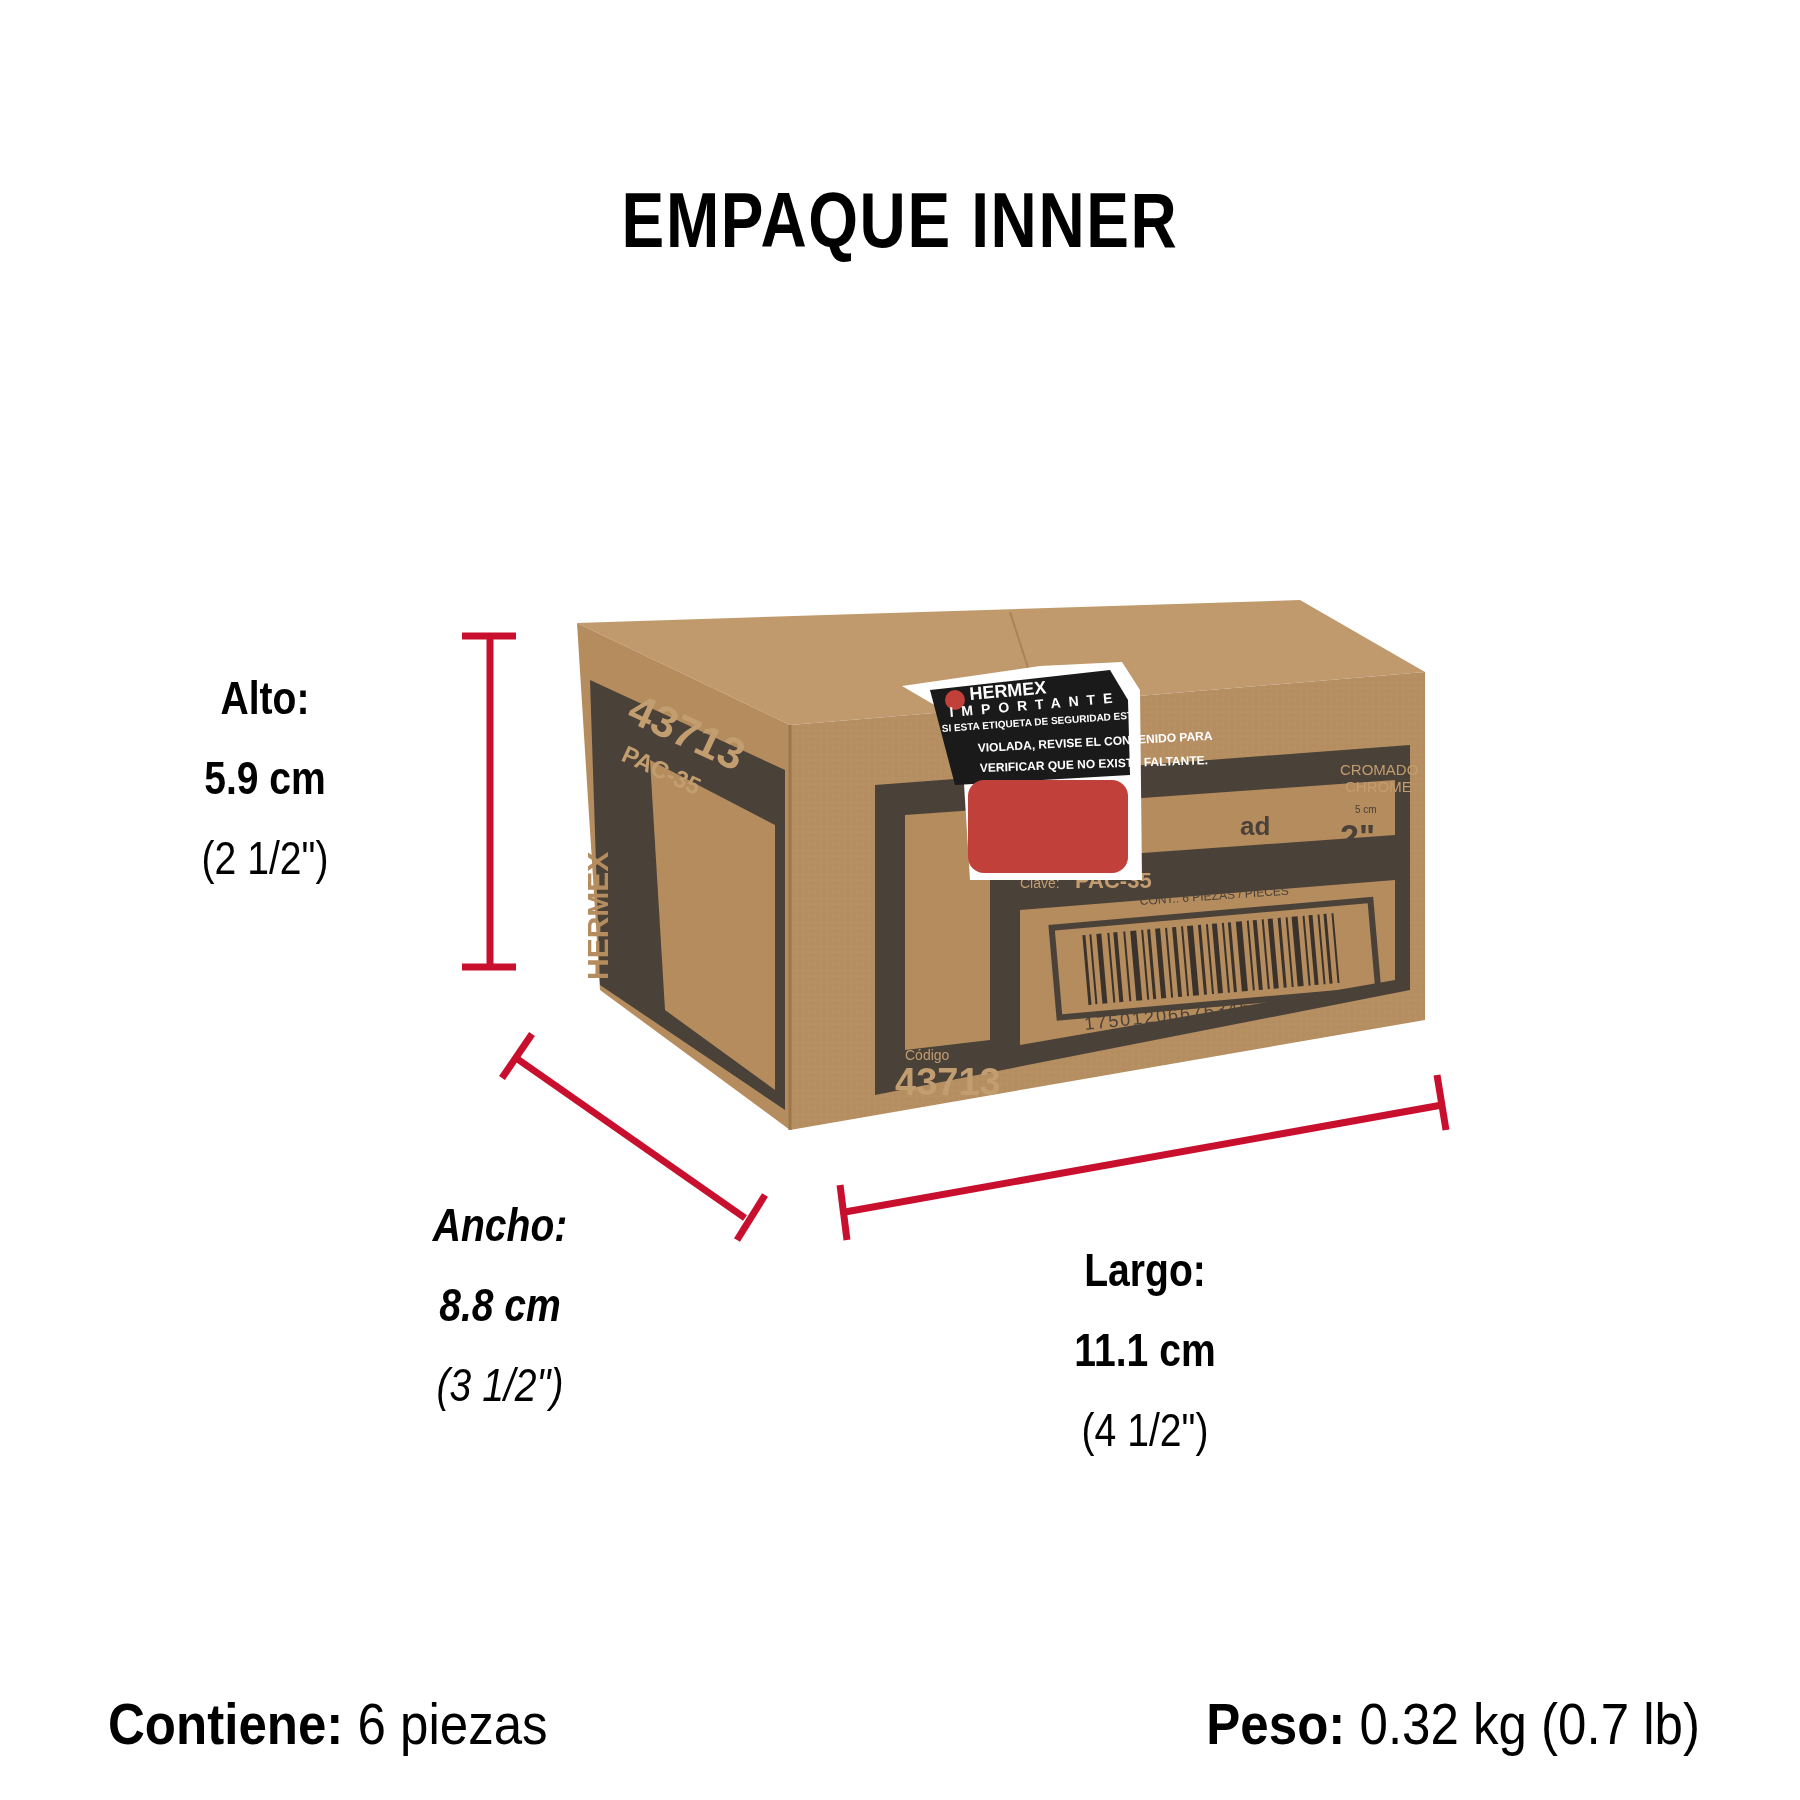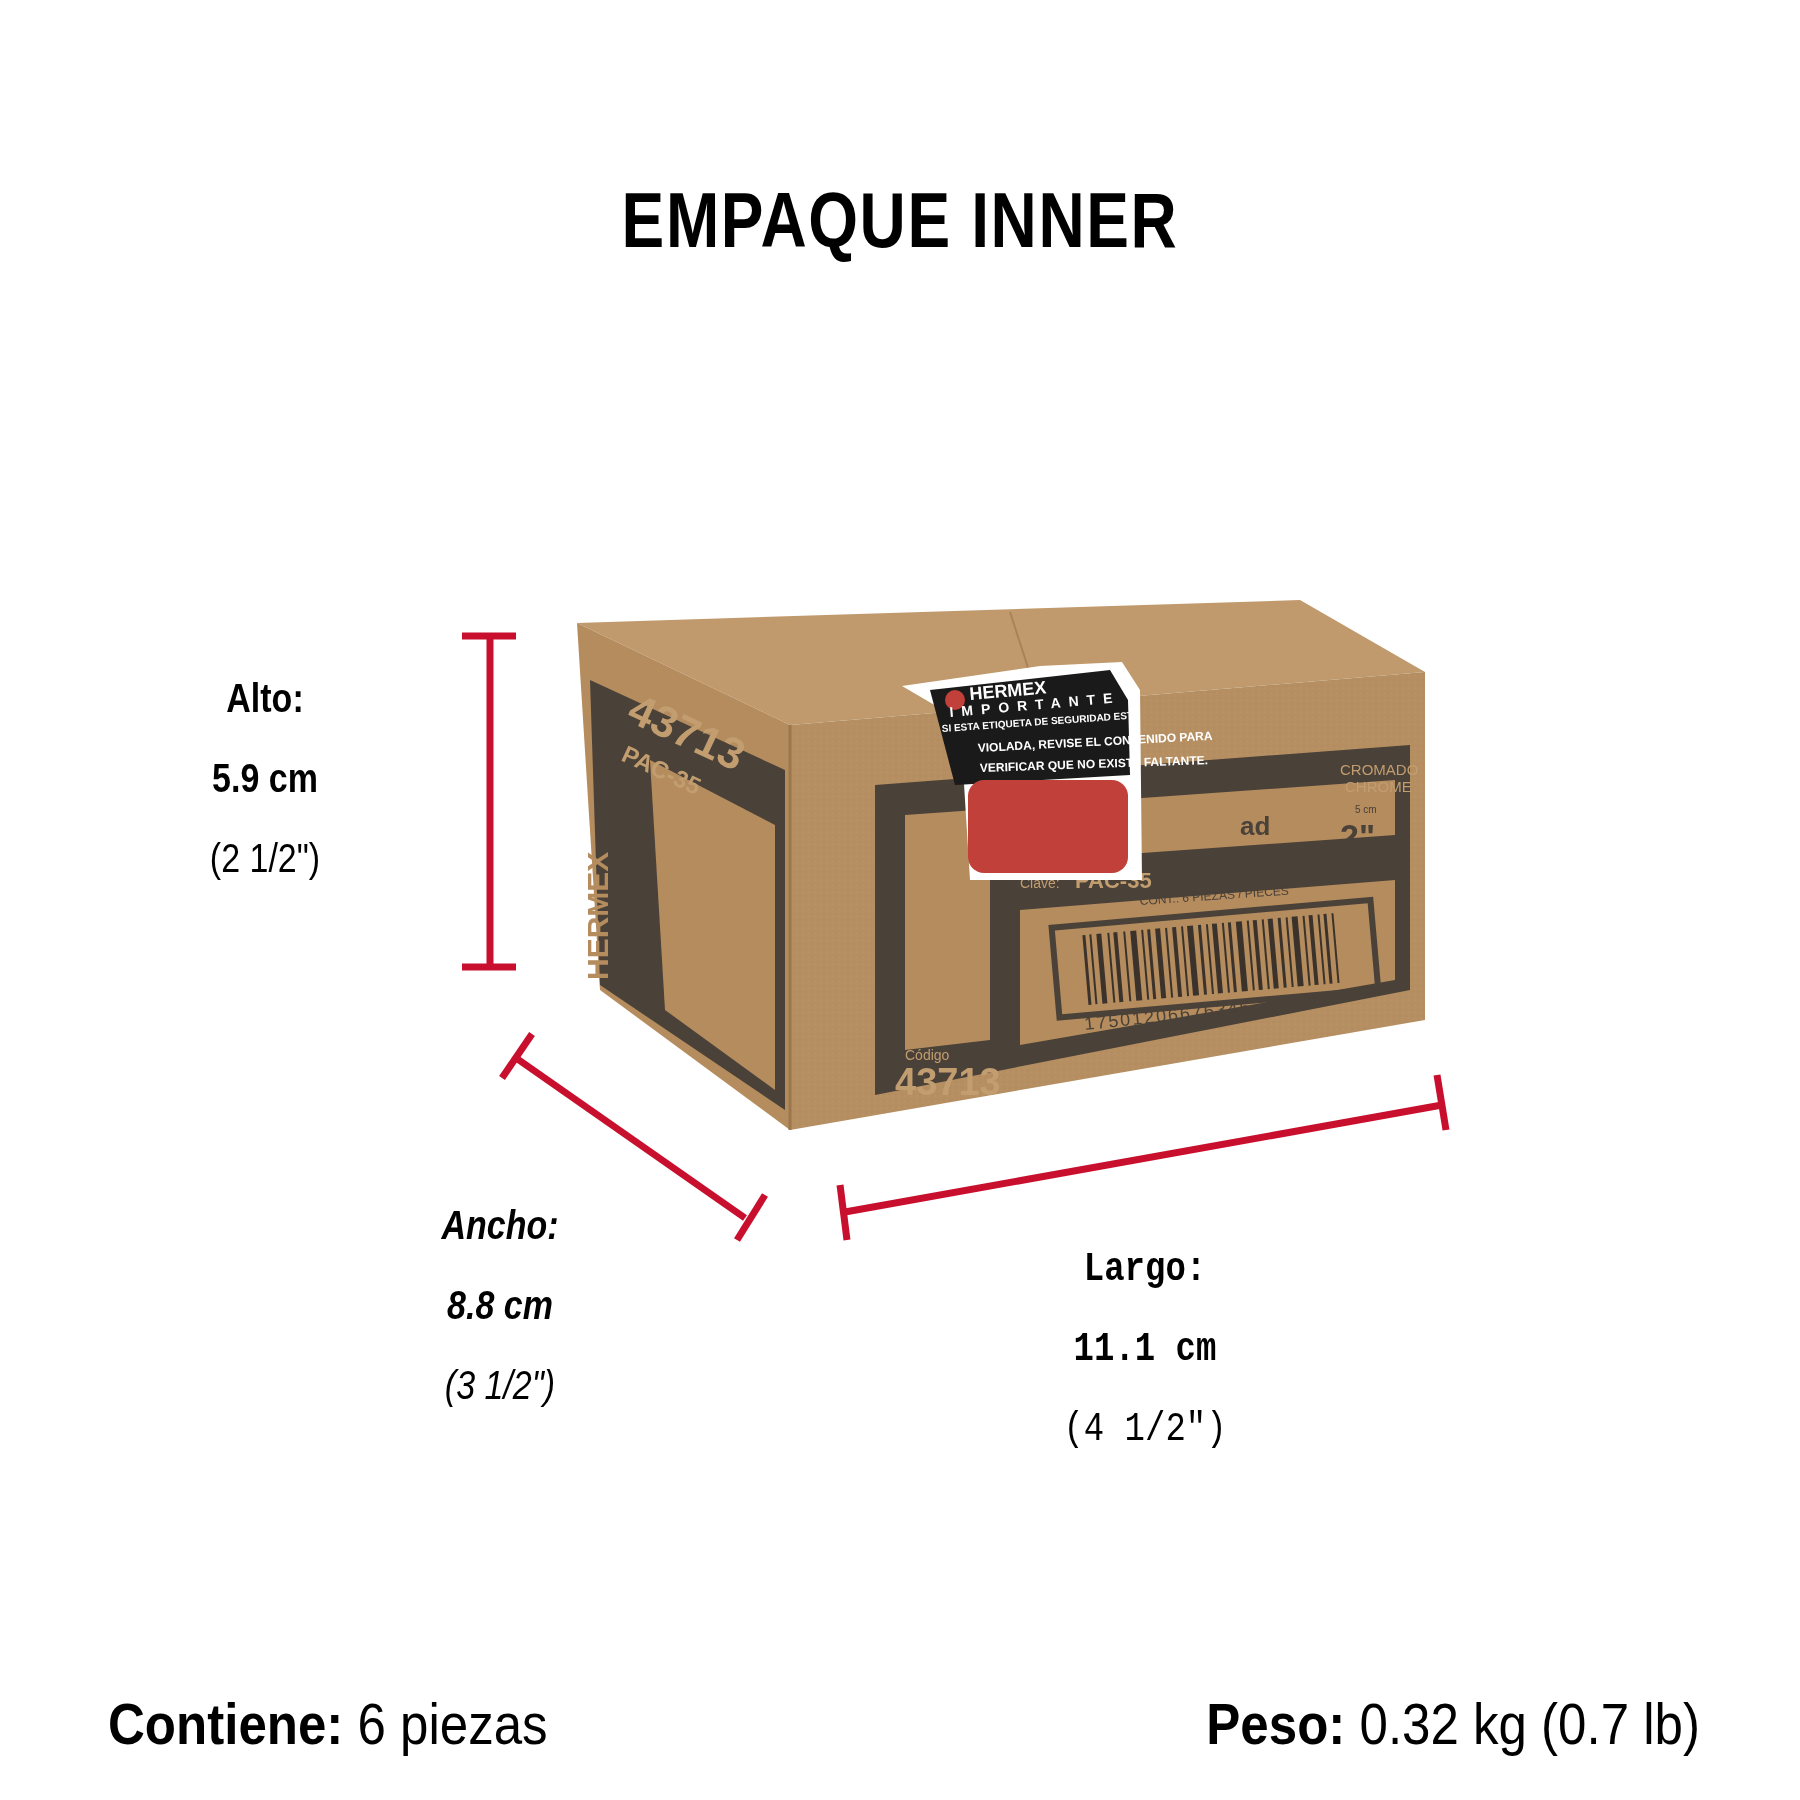--- a/index.html
+++ b/index.html
@@ -1,25 +1,25 @@
 <!DOCTYPE html>
 <html><head>
 <meta charset="utf-8">
 <style>
   html,body{margin:0;padding:0;background:#ffffff;}
   body{width:1800px;height:1800px;position:relative;overflow:hidden;font-family:"Liberation Sans",sans-serif;color:#000;}
   .abs{position:absolute;}
   .title{left:0;width:1800px;top:175px;text-align:center;font-weight:bold;font-size:78px;letter-spacing:2px;transform:scaleX(0.82);transform-origin:center;}
-  .dim{text-align:center;font-size:40px;line-height:80px;}
+  .dim{text-align:center;font-size:46px;line-height:80px;}
   .dim .lbl,.dim .metric{font-weight:bold;display:block;}
   .dim .imp{display:block;font-weight:normal;}
   .dim span{transform:scaleX(0.85);}
   #alto{left:115px;top:658px;width:300px;}
   #ancho{left:350px;top:1185px;width:300px;font-style:italic;}
-  #largo{left:995px;top:1230px;width:300px;font-family:Liberation Mono, monospace;}
+  #largo{left:995px;top:1230px;width:300px;}
   .footer{top:1690px;font-size:58px;transform:scaleX(0.88);}
   .footer b{font-weight:bold;}
   #contiene{left:108px;transform-origin:left;}
   #peso{right:100px;transform-origin:right;}
   svg{position:absolute;left:0;top:0;}
 </style>
 </head>
 <body>
 
 <div class="abs title">EMPAQUE INNER</div>

